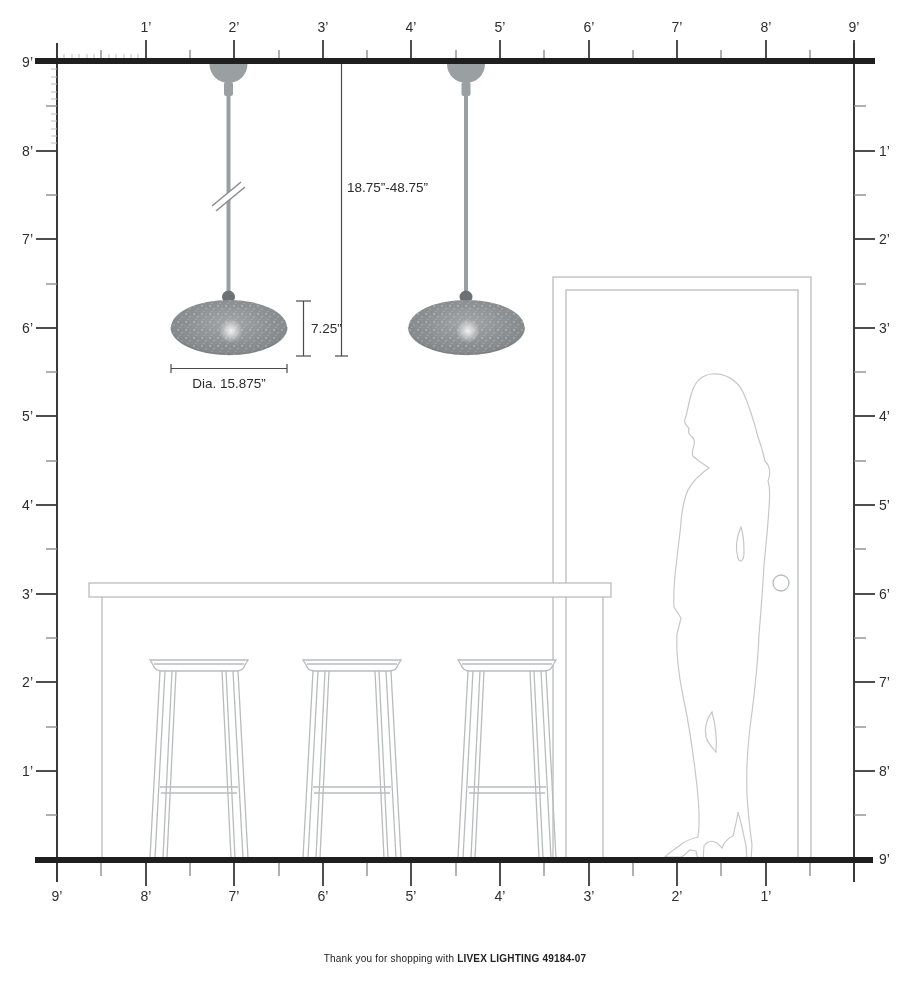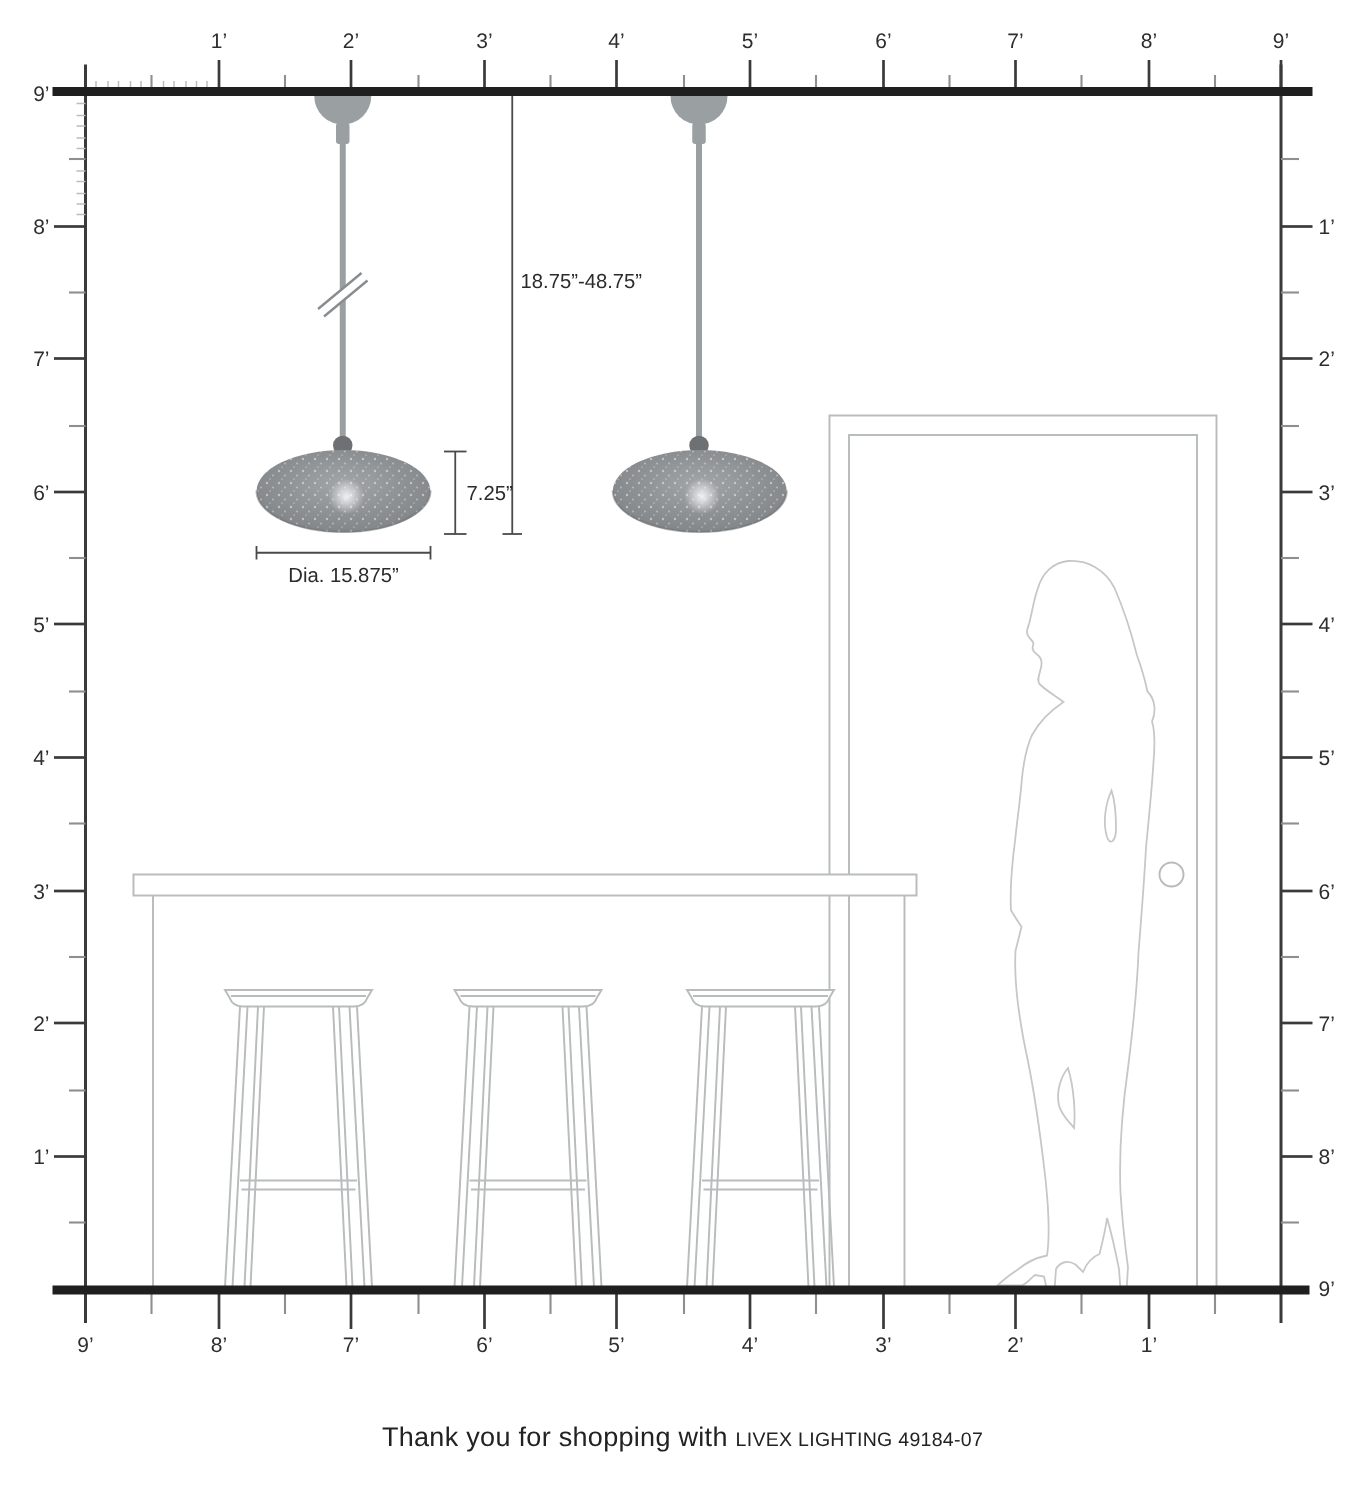--- a/index.html
+++ b/index.html
@@ -11,22 +11,22 @@
   .tick-major{stroke:#3a3a3a;stroke-width:1.8;}
   .tick-minor{stroke:#8f8f8f;stroke-width:1.4;}
   .tick-inch{stroke:#bdbdbd;stroke-width:1;}
   .ruler-line{stroke:#3a3a3a;stroke-width:2;}
   .struct{stroke:#1f1f1f;stroke-width:6;}
   .furn{stroke:#b9bcbd;stroke-width:1.3;fill:none;}
   .furnf{stroke:#b9bcbd;stroke-width:1.3;fill:#ffffff;}
   .fig{stroke:#c6c8c8;stroke-width:1.2;fill:none;}
   .dimline{stroke:#4a4a4a;stroke-width:1.2;}
   .footer{position:absolute;left:0;top:948px;width:910px;text-align:center;color:#222;}
-  .footer .plain{font-size:18px;letter-spacing:0.2px;margin-top:26px;}
-  .footer .brand{font-size:13px;font-weight:400;letter-spacing:0.2px;}
+  .footer .plain{font-size:10px;letter-spacing:0.2px;margin-top:26px;}
+  .footer .brand{font-size:10px;font-weight:700;letter-spacing:0.2px;}
 </style>
 </head>
 <body>
 
 <div class="canvas">
 <svg width="910" height="990" viewBox="0 0 910 990">
   <defs>
     <radialGradient id="gradShade" cx="50%" cy="42%" r="65%">
       <stop offset="0%" stop-color="#a2a6a9"></stop>
       <stop offset="55%" stop-color="#8d9194"></stop>

